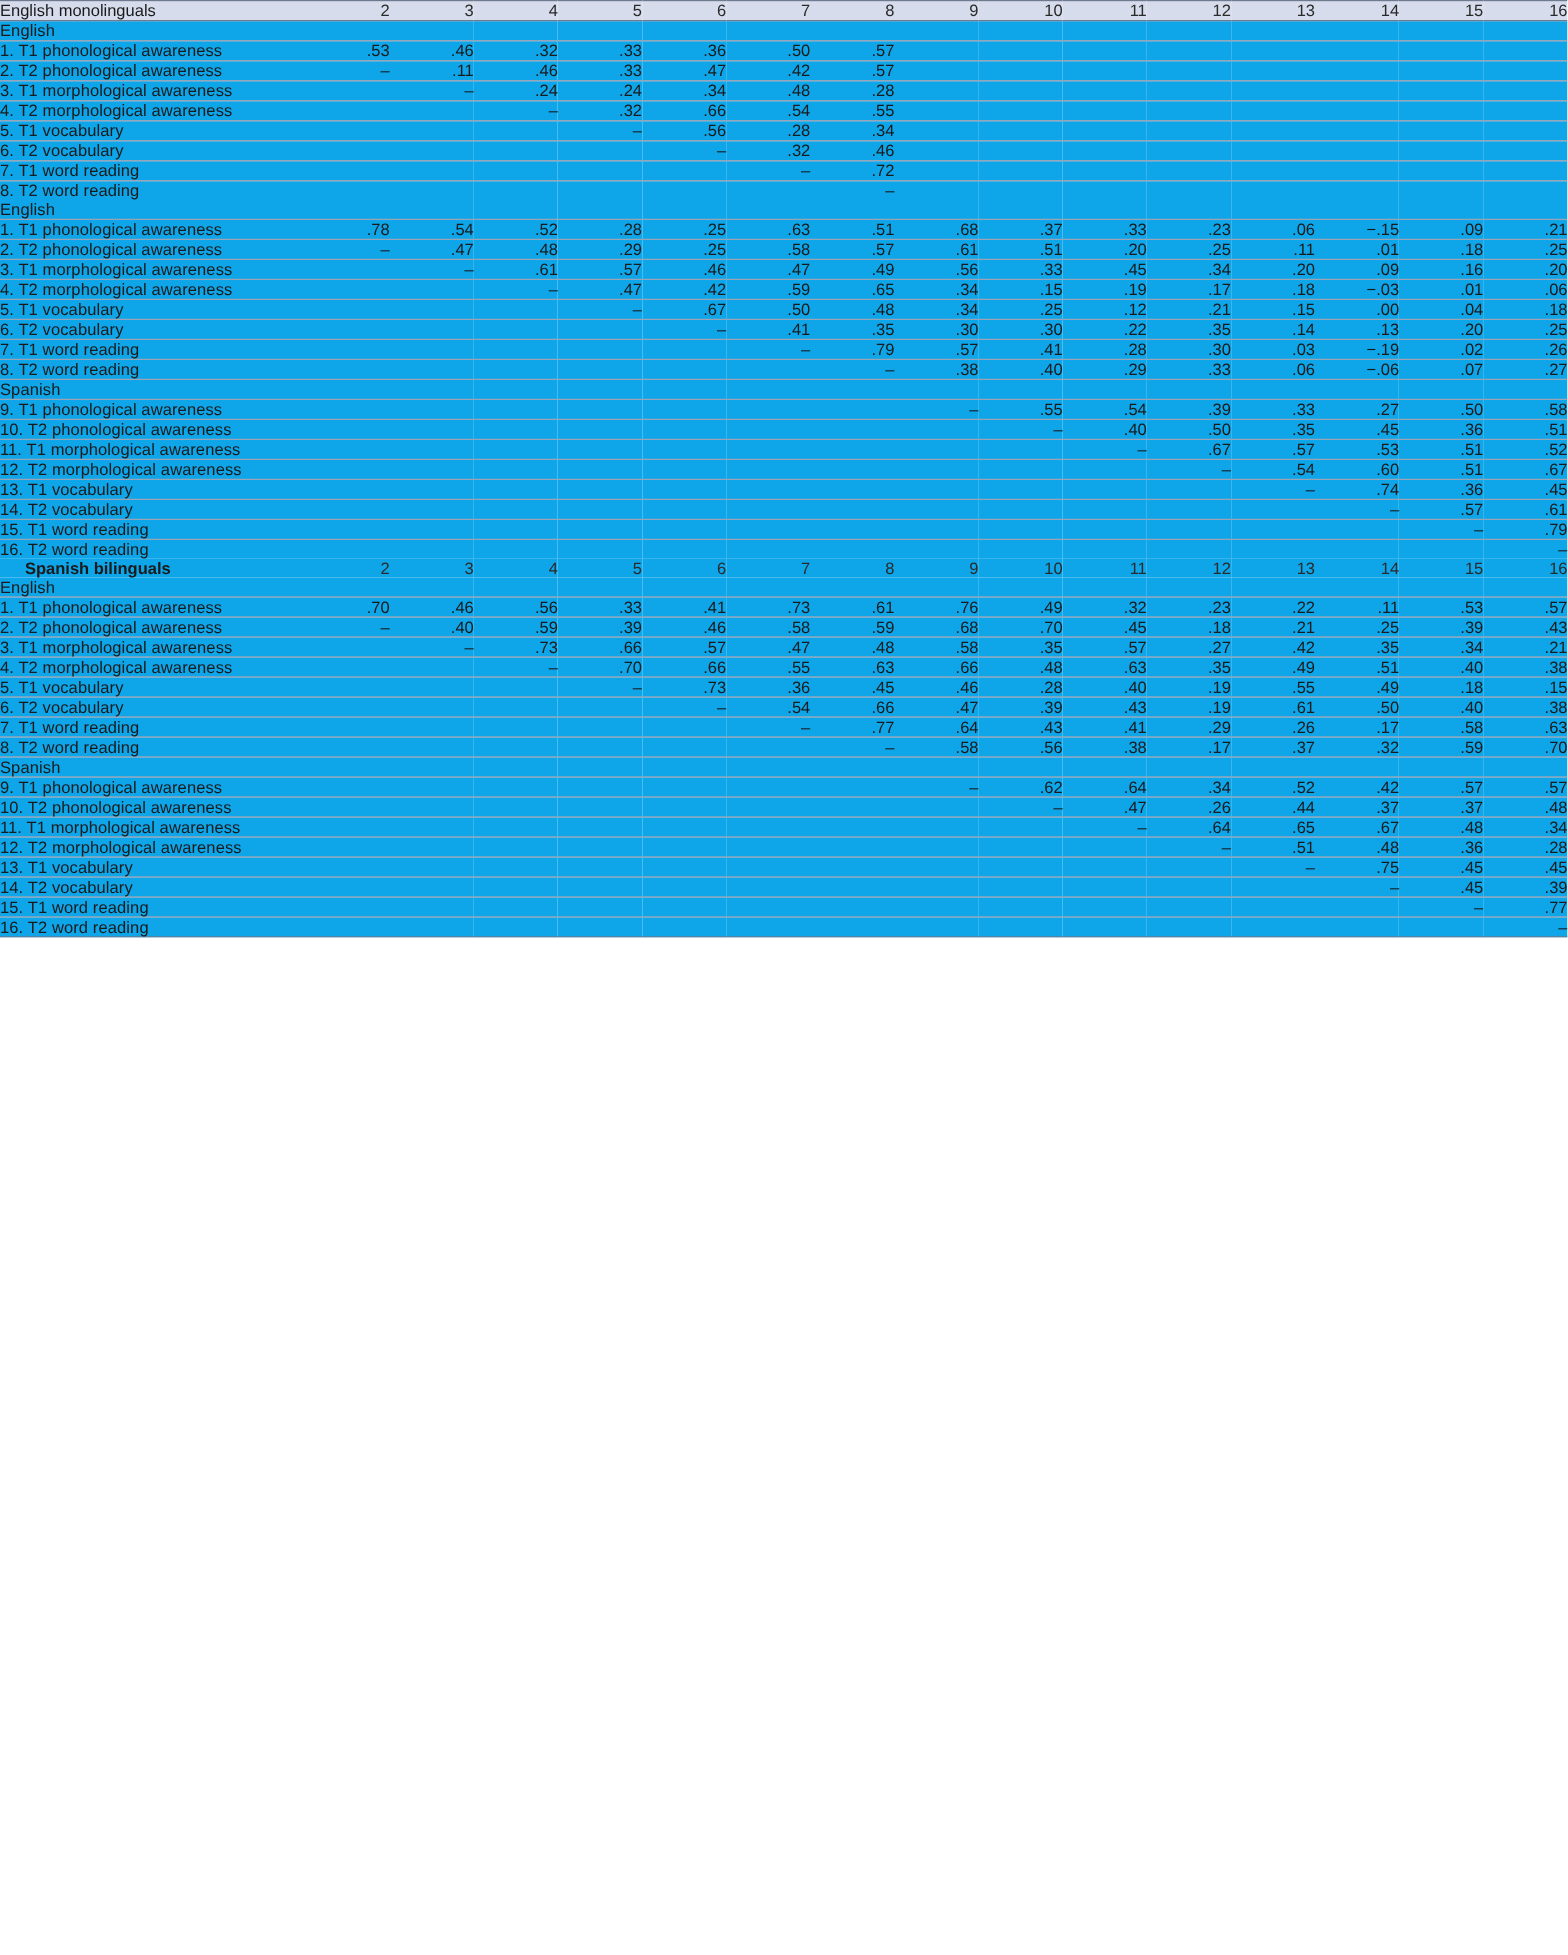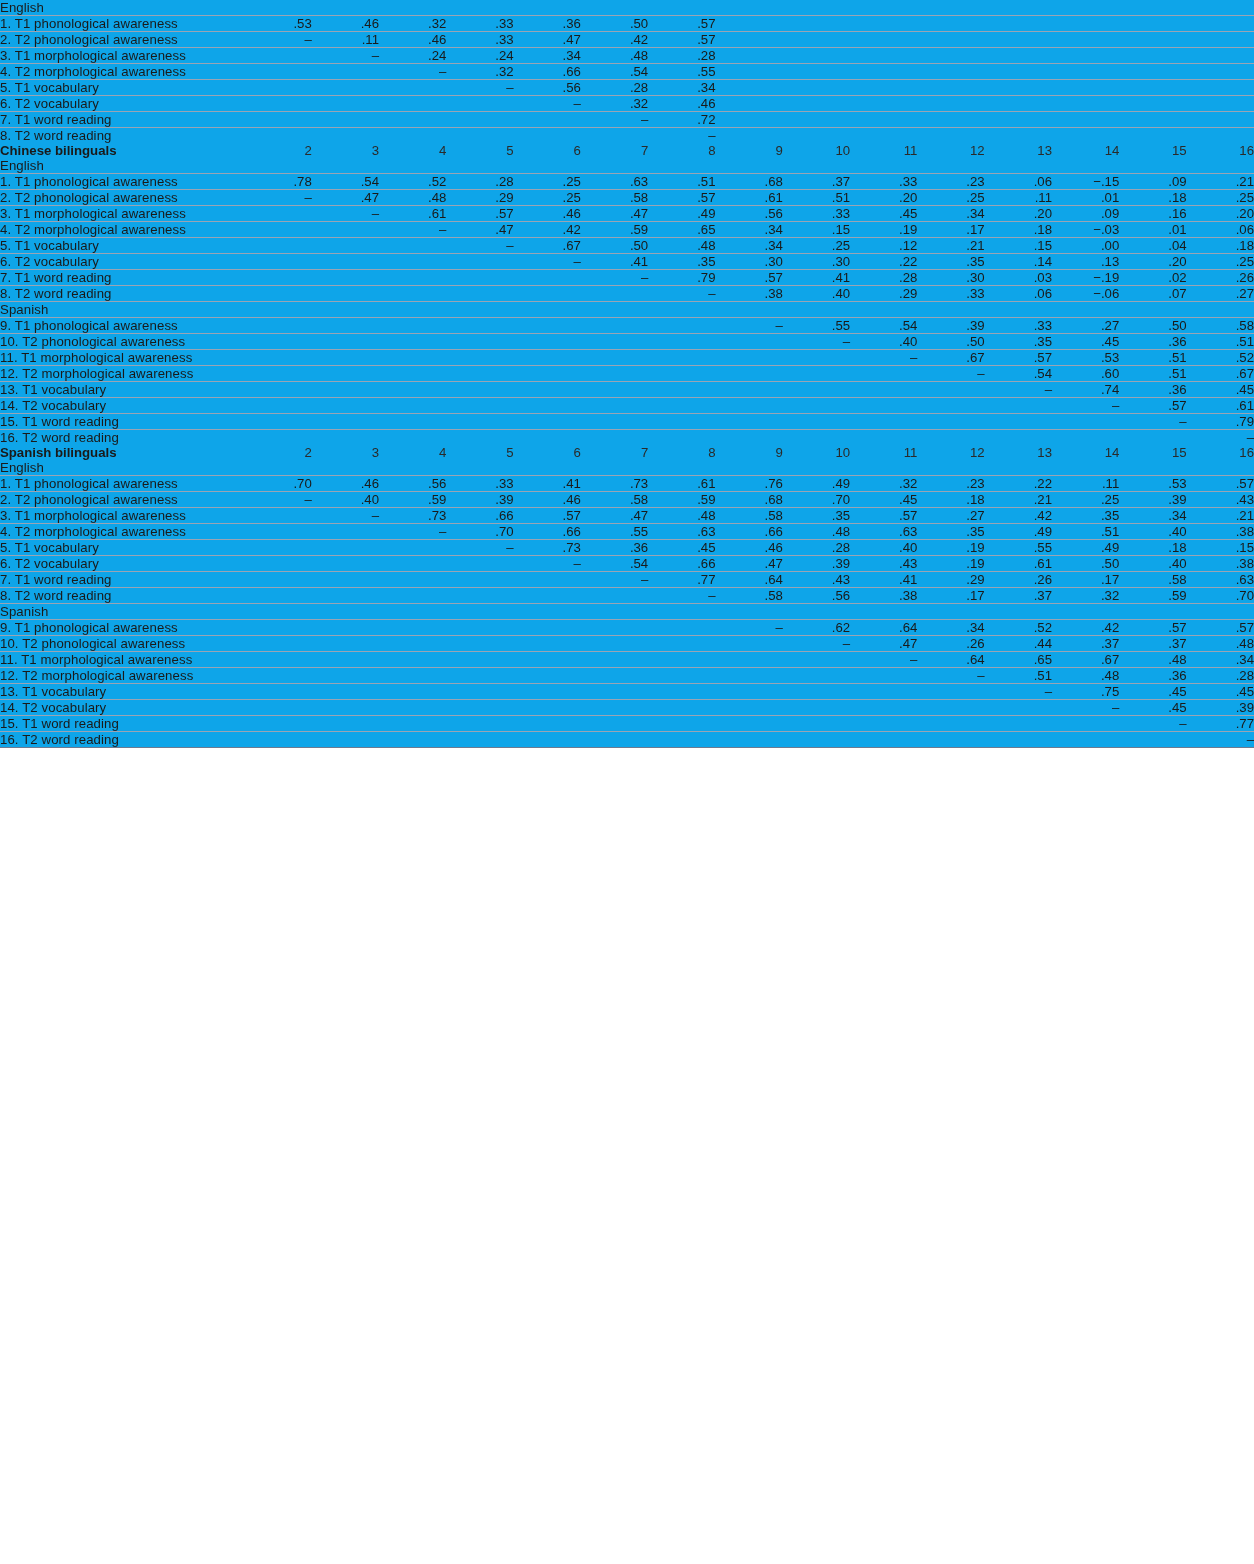--- a/index.html
+++ b/index.html
@@ -94,199 +94,199 @@
       <col class="num-col">
     <col class="num-col">
       <col class="num-col">
       <col class="num-col">
       <col class="num-col">
     <col class="num-col">
       <col class="num-col">
       <col class="num-col">
   </colgroup>
   <tbody id="corr-body">
-      <tr class="lang-row">
-        <td class="cell-label langlabel">English</td>
-        <td class="cell-num">&nbsp;</td>
-        <td class="cell-num">&nbsp;</td>
-        <td class="cell-num">&nbsp;</td>
-        <td class="cell-num">&nbsp;</td>
-        <td class="cell-num">&nbsp;</td>
-        <td class="cell-num">&nbsp;</td>
-        <td class="cell-num">&nbsp;</td>
-        <td class="cell-num">&nbsp;</td>
-        <td class="cell-num">&nbsp;</td>
-        <td class="cell-num">&nbsp;</td>
-        <td class="cell-num">&nbsp;</td>
-        <td class="cell-num">&nbsp;</td>
-        <td class="cell-num">&nbsp;</td>
-        <td class="cell-num">&nbsp;</td>
-        <td class="cell-num">&nbsp;</td>
-      </tr>
-      <tr class="data-row">
-        <td class="cell-label">1.  T1 phonological awareness</td>
-        <td class="cell-num b">.53</td>
-        <td class="cell-num b">.46</td>
-        <td class="cell-num b">.32</td>
-        <td class="cell-num b">.33</td>
-        <td class="cell-num b">.36</td>
-        <td class="cell-num b">.50</td>
-        <td class="cell-num b">.57</td>
-        <td class="cell-num n">&nbsp;</td>
-        <td class="cell-num n">&nbsp;</td>
-        <td class="cell-num n">&nbsp;</td>
-        <td class="cell-num n">&nbsp;</td>
-        <td class="cell-num n">&nbsp;</td>
-        <td class="cell-num n">&nbsp;</td>
-        <td class="cell-num n">&nbsp;</td>
-        <td class="cell-num n">&nbsp;</td>
-      </tr>
-      <tr class="data-row">
-        <td class="cell-label">2.  T2 phonological awareness</td>
-        <td class="cell-num n">–</td>
-        <td class="cell-num n">.11</td>
-        <td class="cell-num b">.46</td>
-        <td class="cell-num b">.33</td>
-        <td class="cell-num b">.47</td>
-        <td class="cell-num b">.42</td>
-        <td class="cell-num b">.57</td>
-        <td class="cell-num n">&nbsp;</td>
-        <td class="cell-num n">&nbsp;</td>
-        <td class="cell-num n">&nbsp;</td>
-        <td class="cell-num n">&nbsp;</td>
-        <td class="cell-num n">&nbsp;</td>
-        <td class="cell-num n">&nbsp;</td>
-        <td class="cell-num n">&nbsp;</td>
-        <td class="cell-num n">&nbsp;</td>
-      </tr>
-      <tr class="data-row">
-        <td class="cell-label">3.  T1 morphological awareness</td>
-        <td class="cell-num n">&nbsp;</td>
-        <td class="cell-num n">–</td>
-        <td class="cell-num b">.24</td>
-        <td class="cell-num b">.24</td>
-        <td class="cell-num b">.34</td>
-        <td class="cell-num b">.48</td>
-        <td class="cell-num b">.28</td>
-        <td class="cell-num n">&nbsp;</td>
-        <td class="cell-num n">&nbsp;</td>
-        <td class="cell-num n">&nbsp;</td>
-        <td class="cell-num n">&nbsp;</td>
-        <td class="cell-num n">&nbsp;</td>
-        <td class="cell-num n">&nbsp;</td>
-        <td class="cell-num n">&nbsp;</td>
-        <td class="cell-num n">&nbsp;</td>
-      </tr>
-      <tr class="data-row">
-        <td class="cell-label">4.  T2 morphological awareness</td>
-        <td class="cell-num n">&nbsp;</td>
-        <td class="cell-num n">&nbsp;</td>
-        <td class="cell-num n">–</td>
-        <td class="cell-num b">.32</td>
-        <td class="cell-num b">.66</td>
-        <td class="cell-num b">.54</td>
-        <td class="cell-num b">.55</td>
-        <td class="cell-num n">&nbsp;</td>
-        <td class="cell-num n">&nbsp;</td>
-        <td class="cell-num n">&nbsp;</td>
-        <td class="cell-num n">&nbsp;</td>
-        <td class="cell-num n">&nbsp;</td>
-        <td class="cell-num n">&nbsp;</td>
-        <td class="cell-num n">&nbsp;</td>
-        <td class="cell-num n">&nbsp;</td>
-      </tr>
-      <tr class="data-row">
-        <td class="cell-label">5.  T1 vocabulary</td>
-        <td class="cell-num n">&nbsp;</td>
-        <td class="cell-num n">&nbsp;</td>
-        <td class="cell-num n">&nbsp;</td>
-        <td class="cell-num n">–</td>
-        <td class="cell-num b">.56</td>
-        <td class="cell-num b">.28</td>
-        <td class="cell-num b">.34</td>
-        <td class="cell-num n">&nbsp;</td>
-        <td class="cell-num n">&nbsp;</td>
-        <td class="cell-num n">&nbsp;</td>
-        <td class="cell-num n">&nbsp;</td>
-        <td class="cell-num n">&nbsp;</td>
-        <td class="cell-num n">&nbsp;</td>
-        <td class="cell-num n">&nbsp;</td>
-        <td class="cell-num n">&nbsp;</td>
-      </tr>
-      <tr class="data-row">
-        <td class="cell-label">6.  T2 vocabulary</td>
-        <td class="cell-num n">&nbsp;</td>
-        <td class="cell-num n">&nbsp;</td>
-        <td class="cell-num n">&nbsp;</td>
-        <td class="cell-num n">&nbsp;</td>
-        <td class="cell-num n">–</td>
-        <td class="cell-num b">.32</td>
-        <td class="cell-num b">.46</td>
-        <td class="cell-num n">&nbsp;</td>
-        <td class="cell-num n">&nbsp;</td>
-        <td class="cell-num n">&nbsp;</td>
-        <td class="cell-num n">&nbsp;</td>
-        <td class="cell-num n">&nbsp;</td>
-        <td class="cell-num n">&nbsp;</td>
-        <td class="cell-num n">&nbsp;</td>
-        <td class="cell-num n">&nbsp;</td>
-      </tr>
-      <tr class="data-row">
-        <td class="cell-label">7.  T1 word reading</td>
-        <td class="cell-num n">&nbsp;</td>
-        <td class="cell-num n">&nbsp;</td>
-        <td class="cell-num n">&nbsp;</td>
-        <td class="cell-num n">&nbsp;</td>
-        <td class="cell-num n">&nbsp;</td>
-        <td class="cell-num n">–</td>
-        <td class="cell-num b">.72</td>
-        <td class="cell-num n">&nbsp;</td>
-        <td class="cell-num n">&nbsp;</td>
-        <td class="cell-num n">&nbsp;</td>
-        <td class="cell-num n">&nbsp;</td>
-        <td class="cell-num n">&nbsp;</td>
-        <td class="cell-num n">&nbsp;</td>
-        <td class="cell-num n">&nbsp;</td>
-        <td class="cell-num n">&nbsp;</td>
-      </tr>
-      <tr class="data-row pre-group">
-        <td class="cell-label">8.  T2 word reading</td>
-        <td class="cell-num n">&nbsp;</td>
-        <td class="cell-num n">&nbsp;</td>
-        <td class="cell-num n">&nbsp;</td>
-        <td class="cell-num n">&nbsp;</td>
-        <td class="cell-num n">&nbsp;</td>
-        <td class="cell-num n">&nbsp;</td>
-        <td class="cell-num n">–</td>
-        <td class="cell-num n">&nbsp;</td>
-        <td class="cell-num n">&nbsp;</td>
-        <td class="cell-num n">&nbsp;</td>
-        <td class="cell-num n">&nbsp;</td>
-        <td class="cell-num n">&nbsp;</td>
-        <td class="cell-num n">&nbsp;</td>
-        <td class="cell-num n">&nbsp;</td>
-        <td class="cell-num n">&nbsp;</td>
-      </tr>
-      <tr class="group-row">
-        <th class="cell-label-head grouplabel" style="font-weight: bold;">Chinese bilinguals</th>
+      <tr class="table-head-row first-head">
+        <th class="cell-label-head">English monolinguals</th>
         <th class="cell-num-head">2</th>
         <th class="cell-num-head">3</th>
         <th class="cell-num-head">4</th>
         <th class="cell-num-head">5</th>
         <th class="cell-num-head">6</th>
         <th class="cell-num-head">7</th>
         <th class="cell-num-head">8</th>
         <th class="cell-num-head">9</th>
         <th class="cell-num-head">10</th>
         <th class="cell-num-head">11</th>
         <th class="cell-num-head">12</th>
         <th class="cell-num-head">13</th>
         <th class="cell-num-head">14</th>
         <th class="cell-num-head">15</th>
         <th class="cell-num-head">16</th>
+      </tr>
+      <tr class="lang-row">
+        <td class="cell-label langlabel">English</td>
+        <td class="cell-num">&nbsp;</td>
+        <td class="cell-num">&nbsp;</td>
+        <td class="cell-num">&nbsp;</td>
+        <td class="cell-num">&nbsp;</td>
+        <td class="cell-num">&nbsp;</td>
+        <td class="cell-num">&nbsp;</td>
+        <td class="cell-num">&nbsp;</td>
+        <td class="cell-num">&nbsp;</td>
+        <td class="cell-num">&nbsp;</td>
+        <td class="cell-num">&nbsp;</td>
+        <td class="cell-num">&nbsp;</td>
+        <td class="cell-num">&nbsp;</td>
+        <td class="cell-num">&nbsp;</td>
+        <td class="cell-num">&nbsp;</td>
+        <td class="cell-num">&nbsp;</td>
+      </tr>
+      <tr class="data-row">
+        <td class="cell-label">1.  T1 phonological awareness</td>
+        <td class="cell-num b">.53</td>
+        <td class="cell-num b">.46</td>
+        <td class="cell-num b">.32</td>
+        <td class="cell-num b">.33</td>
+        <td class="cell-num b">.36</td>
+        <td class="cell-num b">.50</td>
+        <td class="cell-num b">.57</td>
+        <td class="cell-num n">&nbsp;</td>
+        <td class="cell-num n">&nbsp;</td>
+        <td class="cell-num n">&nbsp;</td>
+        <td class="cell-num n">&nbsp;</td>
+        <td class="cell-num n">&nbsp;</td>
+        <td class="cell-num n">&nbsp;</td>
+        <td class="cell-num n">&nbsp;</td>
+        <td class="cell-num n">&nbsp;</td>
+      </tr>
+      <tr class="data-row">
+        <td class="cell-label">2.  T2 phonological awareness</td>
+        <td class="cell-num n">–</td>
+        <td class="cell-num n">.11</td>
+        <td class="cell-num b">.46</td>
+        <td class="cell-num b">.33</td>
+        <td class="cell-num b">.47</td>
+        <td class="cell-num b">.42</td>
+        <td class="cell-num b">.57</td>
+        <td class="cell-num n">&nbsp;</td>
+        <td class="cell-num n">&nbsp;</td>
+        <td class="cell-num n">&nbsp;</td>
+        <td class="cell-num n">&nbsp;</td>
+        <td class="cell-num n">&nbsp;</td>
+        <td class="cell-num n">&nbsp;</td>
+        <td class="cell-num n">&nbsp;</td>
+        <td class="cell-num n">&nbsp;</td>
+      </tr>
+      <tr class="data-row">
+        <td class="cell-label">3.  T1 morphological awareness</td>
+        <td class="cell-num n">&nbsp;</td>
+        <td class="cell-num n">–</td>
+        <td class="cell-num b">.24</td>
+        <td class="cell-num b">.24</td>
+        <td class="cell-num b">.34</td>
+        <td class="cell-num b">.48</td>
+        <td class="cell-num b">.28</td>
+        <td class="cell-num n">&nbsp;</td>
+        <td class="cell-num n">&nbsp;</td>
+        <td class="cell-num n">&nbsp;</td>
+        <td class="cell-num n">&nbsp;</td>
+        <td class="cell-num n">&nbsp;</td>
+        <td class="cell-num n">&nbsp;</td>
+        <td class="cell-num n">&nbsp;</td>
+        <td class="cell-num n">&nbsp;</td>
+      </tr>
+      <tr class="data-row">
+        <td class="cell-label">4.  T2 morphological awareness</td>
+        <td class="cell-num n">&nbsp;</td>
+        <td class="cell-num n">&nbsp;</td>
+        <td class="cell-num n">–</td>
+        <td class="cell-num b">.32</td>
+        <td class="cell-num b">.66</td>
+        <td class="cell-num b">.54</td>
+        <td class="cell-num b">.55</td>
+        <td class="cell-num n">&nbsp;</td>
+        <td class="cell-num n">&nbsp;</td>
+        <td class="cell-num n">&nbsp;</td>
+        <td class="cell-num n">&nbsp;</td>
+        <td class="cell-num n">&nbsp;</td>
+        <td class="cell-num n">&nbsp;</td>
+        <td class="cell-num n">&nbsp;</td>
+        <td class="cell-num n">&nbsp;</td>
+      </tr>
+      <tr class="data-row">
+        <td class="cell-label">5.  T1 vocabulary</td>
+        <td class="cell-num n">&nbsp;</td>
+        <td class="cell-num n">&nbsp;</td>
+        <td class="cell-num n">&nbsp;</td>
+        <td class="cell-num n">–</td>
+        <td class="cell-num b">.56</td>
+        <td class="cell-num b">.28</td>
+        <td class="cell-num b">.34</td>
+        <td class="cell-num n">&nbsp;</td>
+        <td class="cell-num n">&nbsp;</td>
+        <td class="cell-num n">&nbsp;</td>
+        <td class="cell-num n">&nbsp;</td>
+        <td class="cell-num n">&nbsp;</td>
+        <td class="cell-num n">&nbsp;</td>
+        <td class="cell-num n">&nbsp;</td>
+        <td class="cell-num n">&nbsp;</td>
+      </tr>
+      <tr class="data-row">
+        <td class="cell-label">6.  T2 vocabulary</td>
+        <td class="cell-num n">&nbsp;</td>
+        <td class="cell-num n">&nbsp;</td>
+        <td class="cell-num n">&nbsp;</td>
+        <td class="cell-num n">&nbsp;</td>
+        <td class="cell-num n">–</td>
+        <td class="cell-num b">.32</td>
+        <td class="cell-num b">.46</td>
+        <td class="cell-num n">&nbsp;</td>
+        <td class="cell-num n">&nbsp;</td>
+        <td class="cell-num n">&nbsp;</td>
+        <td class="cell-num n">&nbsp;</td>
+        <td class="cell-num n">&nbsp;</td>
+        <td class="cell-num n">&nbsp;</td>
+        <td class="cell-num n">&nbsp;</td>
+        <td class="cell-num n">&nbsp;</td>
+      </tr>
+      <tr class="data-row">
+        <td class="cell-label">7.  T1 word reading</td>
+        <td class="cell-num n">&nbsp;</td>
+        <td class="cell-num n">&nbsp;</td>
+        <td class="cell-num n">&nbsp;</td>
+        <td class="cell-num n">&nbsp;</td>
+        <td class="cell-num n">&nbsp;</td>
+        <td class="cell-num n">–</td>
+        <td class="cell-num b">.72</td>
+        <td class="cell-num n">&nbsp;</td>
+        <td class="cell-num n">&nbsp;</td>
+        <td class="cell-num n">&nbsp;</td>
+        <td class="cell-num n">&nbsp;</td>
+        <td class="cell-num n">&nbsp;</td>
+        <td class="cell-num n">&nbsp;</td>
+        <td class="cell-num n">&nbsp;</td>
+        <td class="cell-num n">&nbsp;</td>
+      </tr>
+      <tr class="data-row pre-group">
+        <td class="cell-label">8.  T2 word reading</td>
+        <td class="cell-num n">&nbsp;</td>
+        <td class="cell-num n">&nbsp;</td>
+        <td class="cell-num n">&nbsp;</td>
+        <td class="cell-num n">&nbsp;</td>
+        <td class="cell-num n">&nbsp;</td>
+        <td class="cell-num n">&nbsp;</td>
+        <td class="cell-num n">–</td>
+        <td class="cell-num n">&nbsp;</td>
+        <td class="cell-num n">&nbsp;</td>
+        <td class="cell-num n">&nbsp;</td>
+        <td class="cell-num n">&nbsp;</td>
+        <td class="cell-num n">&nbsp;</td>
+        <td class="cell-num n">&nbsp;</td>
+        <td class="cell-num n">&nbsp;</td>
+        <td class="cell-num n">&nbsp;</td>
       </tr>
       <tr class="lang-row">
         <td class="cell-label langlabel">English</td>
         <td class="cell-num">&nbsp;</td>
         <td class="cell-num">&nbsp;</td>
         <td class="cell-num">&nbsp;</td>
         <td class="cell-num">&nbsp;</td>
         <td class="cell-num">&nbsp;</td>
         <td class="cell-num">&nbsp;</td>
         <td class="cell-num">&nbsp;</td>
@@ -599,21 +599,21 @@
         <td class="cell-num n">&nbsp;</td>
         <td class="cell-num n">&nbsp;</td>
         <td class="cell-num n">&nbsp;</td>
         <td class="cell-num n">&nbsp;</td>
         <td class="cell-num n">&nbsp;</td>
         <td class="cell-num n">&nbsp;</td>
         <td class="cell-num n">&nbsp;</td>
         <td class="cell-num n">–</td>
       </tr>
       <tr class="group-row">
-        <th class="cell-label-head grouplabel" style="font-weight: bold;">Spanish bilinguals</th>
+        <th class="cell-label-head grouplabel" style="font-weight: bold; padding-left: 20px;">Spanish bilinguals</th>
         <th class="cell-num-head">2</th>
         <th class="cell-num-head">3</th>
         <th class="cell-num-head">4</th>
         <th class="cell-num-head">5</th>
         <th class="cell-num-head">6</th>
         <th class="cell-num-head">7</th>
         <th class="cell-num-head">8</th>
         <th class="cell-num-head">9</th>
         <th class="cell-num-head">10</th>
         <th class="cell-num-head">11</th>

